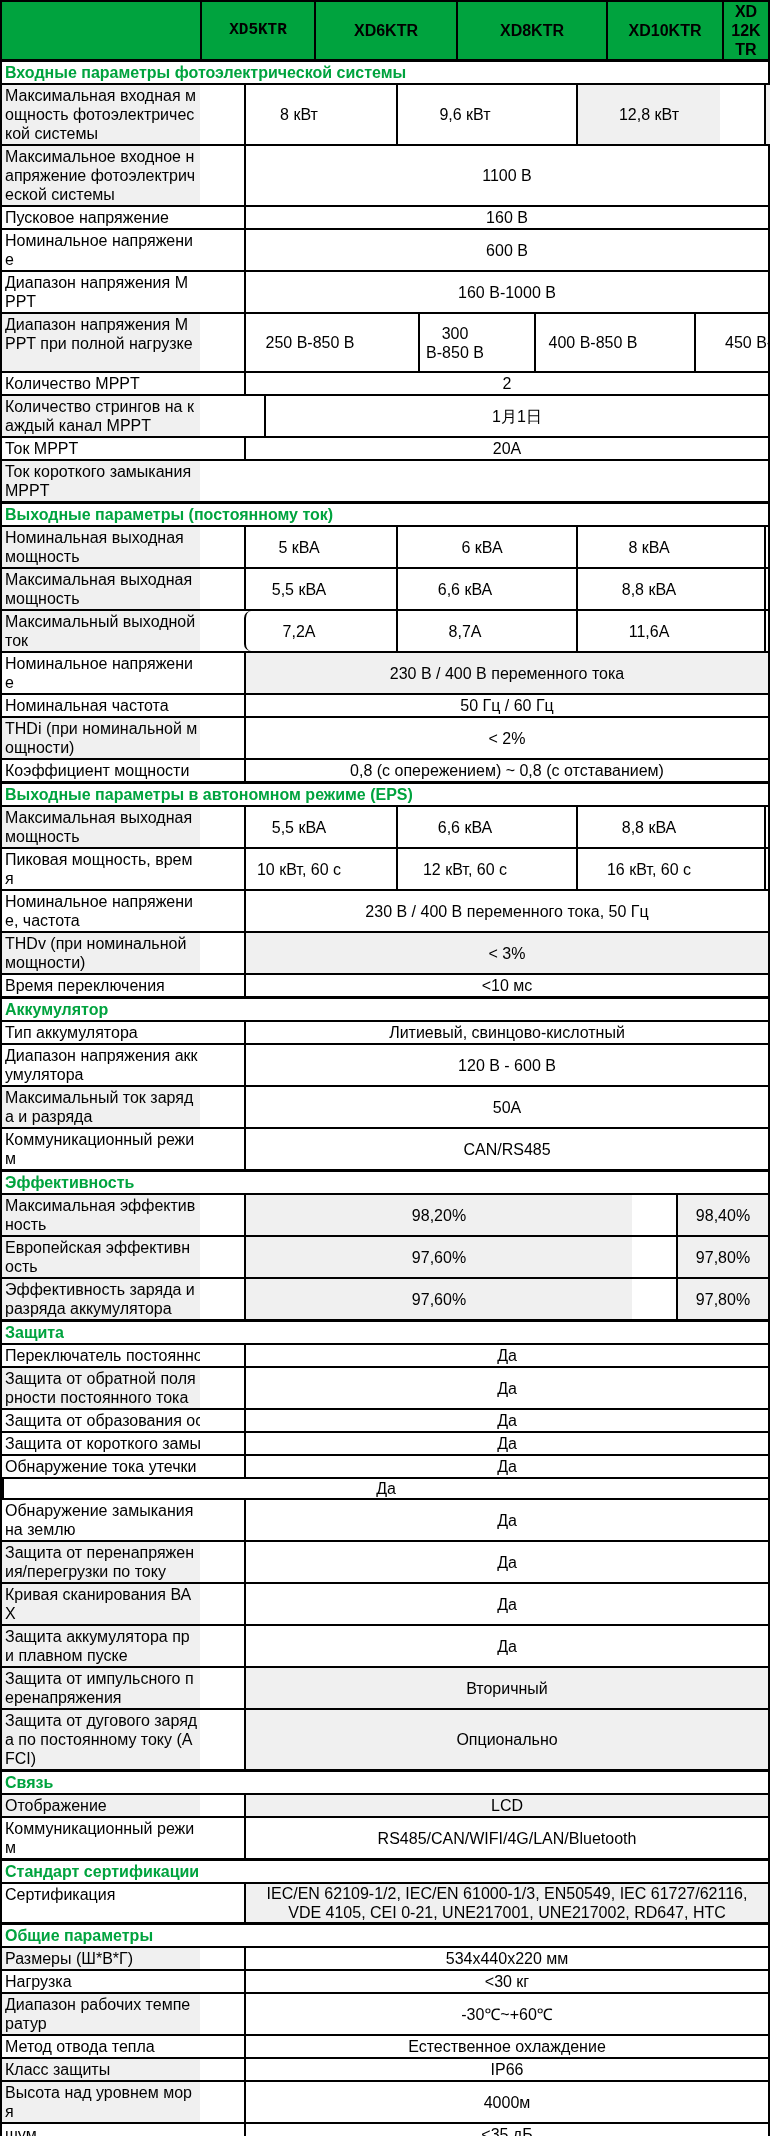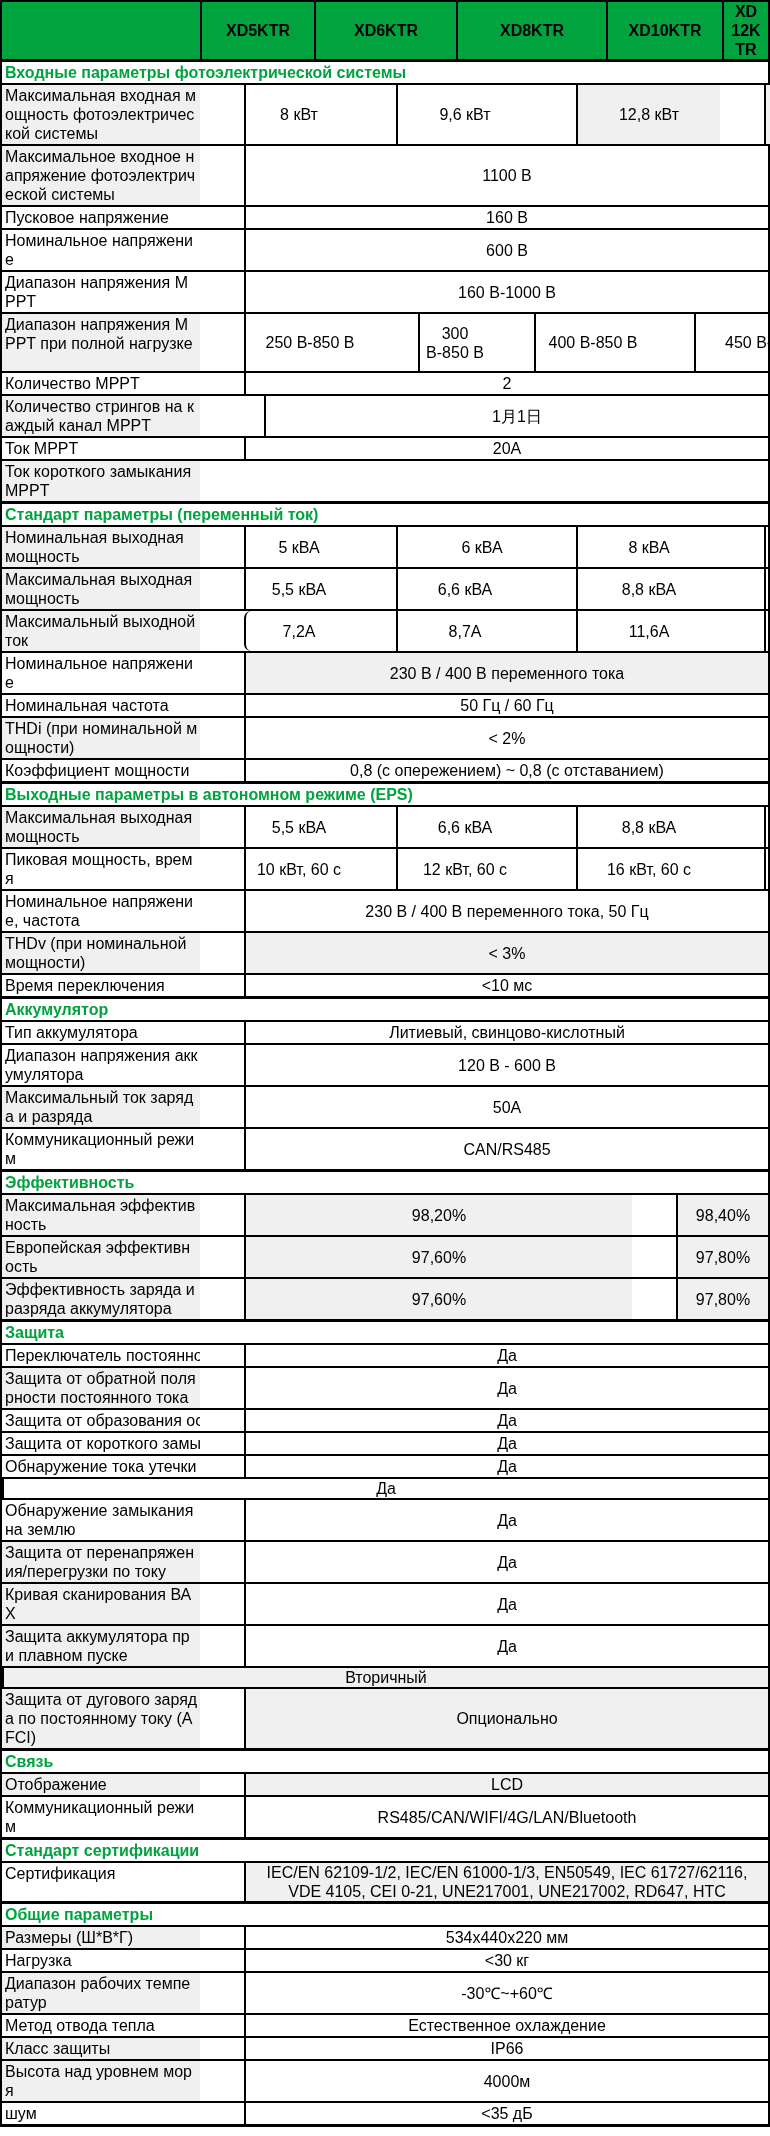--- a/index.html
+++ b/index.html
@@ -53,21 +53,21 @@
   .vcell.nowrap{white-space:nowrap;}
   .grow{flex:1 1 auto; min-width:0;}
   .shade{background:var(--shade);}
 </style>
 </head>
 <body>
 
 <div class="spec-table">
     <div class="header-row">
       <div class="corner-cell"></div>
-      <div class="hcell" style="flex: 0 0 108px;">XD5KTR</div>
+      <div class="hcell" style="flex: 0 0 108px; font-family: Liberation Mono, monospace;">XD5KTR</div>
       <div class="hcell" style="flex: 0 0 136px;">XD6KTR</div>
       <div class="hcell" style="flex: 0 0 144px;">XD8KTR</div>
       <div class="hcell" style="flex: 0 0 110px;">XD10KTR</div>
       <div class="hcell" style="flex: 1 1 auto;">XD12KTR</div>
     </div>
     <div class="section-title">Входные параметры фотоэлектрической системы</div>
     <div class="spec-row">
       <div class="row-label shade">Максимальная входная мощность фотоэлектрической системы</div>
       <div class="vcell" style="flex: 0 0 108px;">8 кВт</div>
       <div class="vcell" style="flex: 0 0 136px;">9,6 кВт</div>
@@ -107,21 +107,21 @@
       <div class="row-label shade">Количество стрингов на каждый канал MPPT</div>
       <div class="vcell grow" style="flex: 1 1 auto; margin-left: 20px;">1月1日</div>
     </div>
     <div class="spec-row">
       <div class="row-label">Ток MPPT</div>
       <div class="vcell grow" style="flex: 1 1 auto;">20A</div>
     </div>
     <div class="spec-row">
       <div class="row-label shade">Ток короткого замыкания MPPT</div>
     </div>
-    <div class="section-title">Стандарт параметры (переменный ток)</div>
+    <div class="section-title">Выходные параметры (постоянному ток)</div>
     <div class="spec-row">
       <div class="row-label shade">Номинальная выходная мощность</div>
       <div class="vcell" style="flex: 0 0 108px;">5 кВА</div>
       <div class="vcell" style="flex: 0 0 136px; padding-left: 36px;">6 кВА</div>
       <div class="vcell" style="flex: 0 0 144px;">8 кВА</div>
       <div class="vcell" style="flex: 0 0 110px;">10 кВА</div>
       <div class="vcell grow" style="flex: 1 1 auto;">12 кВА</div>
     </div>
     <div class="spec-row">
       <div class="row-label shade">Максимальная выходная мощность</div>
@@ -251,20 +251,21 @@
     </div>
     <div class="spec-row">
       <div class="row-label shade">Кривая сканирования ВАХ</div>
       <div class="vcell grow" style="flex: 1 1 auto;">Да</div>
     </div>
     <div class="spec-row">
       <div class="row-label shade">Защита аккумулятора при плавном пуске</div>
       <div class="vcell grow" style="flex: 1 1 auto;">Да</div>
     </div>
     <div class="spec-row">
+      <div class="row-label shade">Защита от импульсного перенапряжения</div>
       <div class="vcell shade grow" style="flex: 1 1 auto;">Вторичный</div>
     </div>
     <div class="spec-row">
       <div class="row-label shade">Защита от дугового заряда по постоянному току (AFCI)</div>
       <div class="vcell shade grow" style="flex: 1 1 auto;">Опционально</div>
     </div>
     <div class="section-title">Связь</div>
     <div class="spec-row">
       <div class="row-label shade">Отображение</div>
       <div class="vcell shade grow" style="flex: 1 1 auto;">LCD</div>

